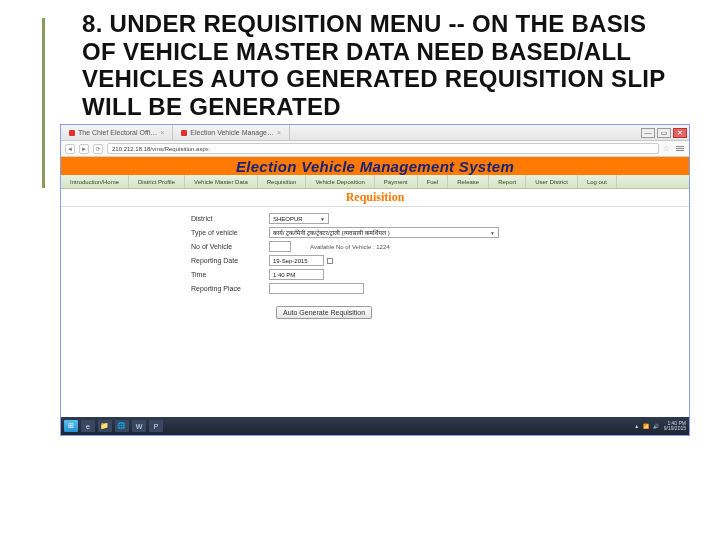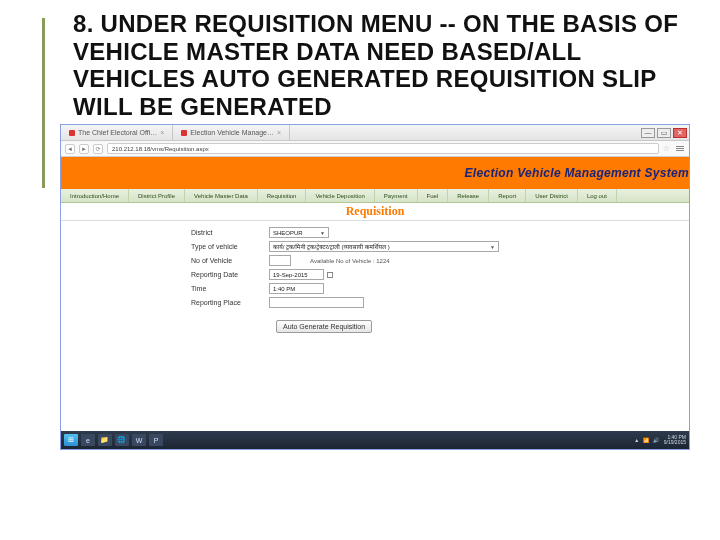--- a/index.html
+++ b/index.html
@@ -1,34 +1,34 @@
 <!DOCTYPE html>
 <html><head>
 <meta charset="utf-8">
 <style>
   * { box-sizing: border-box; margin: 0; padding: 0; }
   body { width: 720px; height: 540px; background: #fff; font-family: Arial, sans-serif; overflow: hidden; }
   .slide { width: 720px; height: 540px; position: relative; padding: 10px 40px 0 60px; }
   .accent-bar { position: absolute; left: 42px; top: 18px; width: 3px; height: 170px; background: #8a9a5b; }
-  .title { font-size: 24px; font-weight: bold; color: #111; line-height: 1.15; letter-spacing: 0.3px; margin-left: 13px; }
+  .title { font-size: 24px; font-weight: bold; color: #111; line-height: 1.15; letter-spacing: 0.3px; margin-left: 22px; }
   .screenshot { margin: 4px 0 0 0; width: 630px; border: 1px solid #8aa0e6; background: #e8eef5; position: relative; }
   .tabs { height: 16px; background: linear-gradient(#f4f4f4,#e5e5e5); display: flex; font-size: 7px; color: #555; align-items: center; border-bottom: 1px solid #c8c8c8; }
   .tab { padding: 0 8px; border-right: 1px solid #c8c8c8; height: 100%; display: flex; align-items: center; gap: 3px; }
   .tab .x { color: #999; }
   .favicon { width: 6px; height: 6px; background: #d33; border-radius: 1px; }
   .winbtns { margin-left: auto; display: flex; }
   .winbtn { width: 14px; height: 10px; border: 1px solid #999; margin-right: 2px; display: flex; align-items: center; justify-content: center; font-size: 7px; background: #eee; }
   .winbtn.close { background: #e06666; color: #fff; border-color: #c03030; }
   .addrbar { height: 16px; background: #f9f9f9; display: flex; align-items: center; border-bottom: 1px solid #d0d0d0; gap: 4px; padding: 0 4px; }
   .navbtn { width: 10px; height: 10px; border: 1px solid #ccc; border-radius: 2px; display: flex; align-items: center; justify-content: center; font-size: 6px; color: #777; background: #fff; }
   .addr { flex: 1; height: 11px; border: 1px solid #ccc; border-radius: 2px; font-size: 6px; color: #444; padding: 0 4px; background: #fff; display: flex; align-items: center; }
   .star { font-size: 8px; color: #bbb; }
   .menu { width: 11px; display: flex; flex-direction: column; gap: 1px; align-items: center; justify-content: center; }
   .menu span { width: 8px; height: 1px; background: #888; }
-  .banner { height: 32px; background: #ff7a00; color: #18237a; font-weight: bold; font-style: italic; font-size: 12px; display: flex; align-items: center; justify-content: flex-end; letter-spacing: 0.3px; }
+  .banner { height: 18px; background: #ff7a00; color: #18237a; font-weight: bold; font-style: italic; font-size: 15px; display: flex; align-items: center; justify-content: center; letter-spacing: 0.3px; }
   .nav { height: 14px; background: linear-gradient(#e8f0e0,#d6e4c6); display: flex; font-size: 6px; color: #2c4a1a; align-items: center; border-bottom: 1px solid #b3c79b; }
   .nav-item { padding: 0 9px; height: 100%; display: flex; align-items: center; border-right: 1px solid #c2d4ab; }
   .section-title { height: 18px; display: flex; align-items: center; justify-content: center; color: #ff7a00; font-size: 12px; font-weight: bold; font-family: 'Comic Sans MS', cursive; background: #fff; border-bottom: 1px solid #dcdcdc; }
   .form-area { background: #fff; padding: 6px 0 10px 130px; min-height: 210px; }
   .row { display: flex; align-items: center; margin-bottom: 3px; font-size: 7px; color: #333; }
   .lbl { width: 78px; text-align: left; }
   .ctrl { display: flex; align-items: center; gap: 3px; }
   .select, .input { height: 11px; border: 1px solid #a8a8a8; background: #fff; font-size: 6px; padding: 0 3px; display: flex; align-items: center; justify-content: space-between; color: #222; }
   .select { min-width: 60px; }
   .select.wide { min-width: 230px; }

